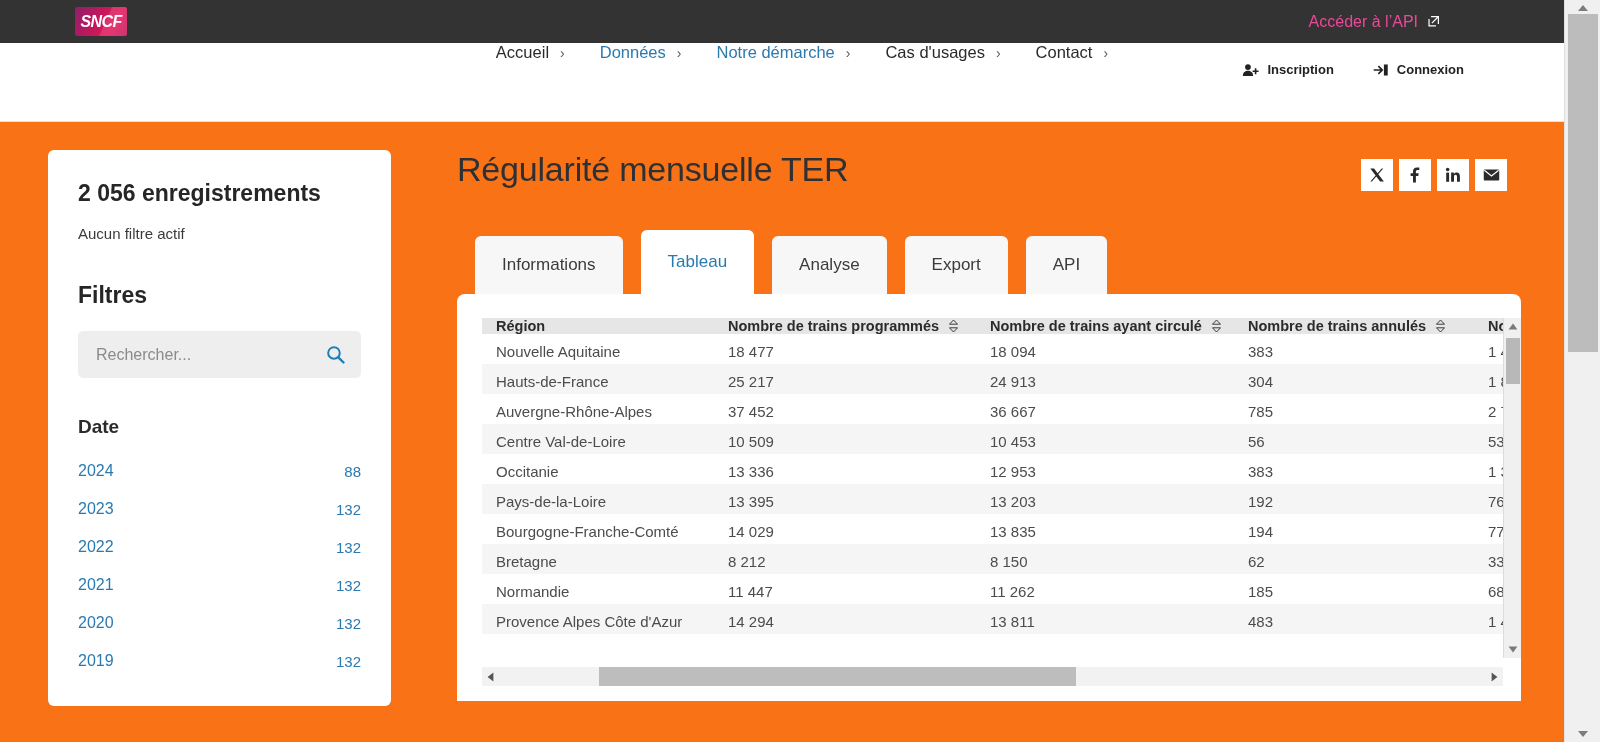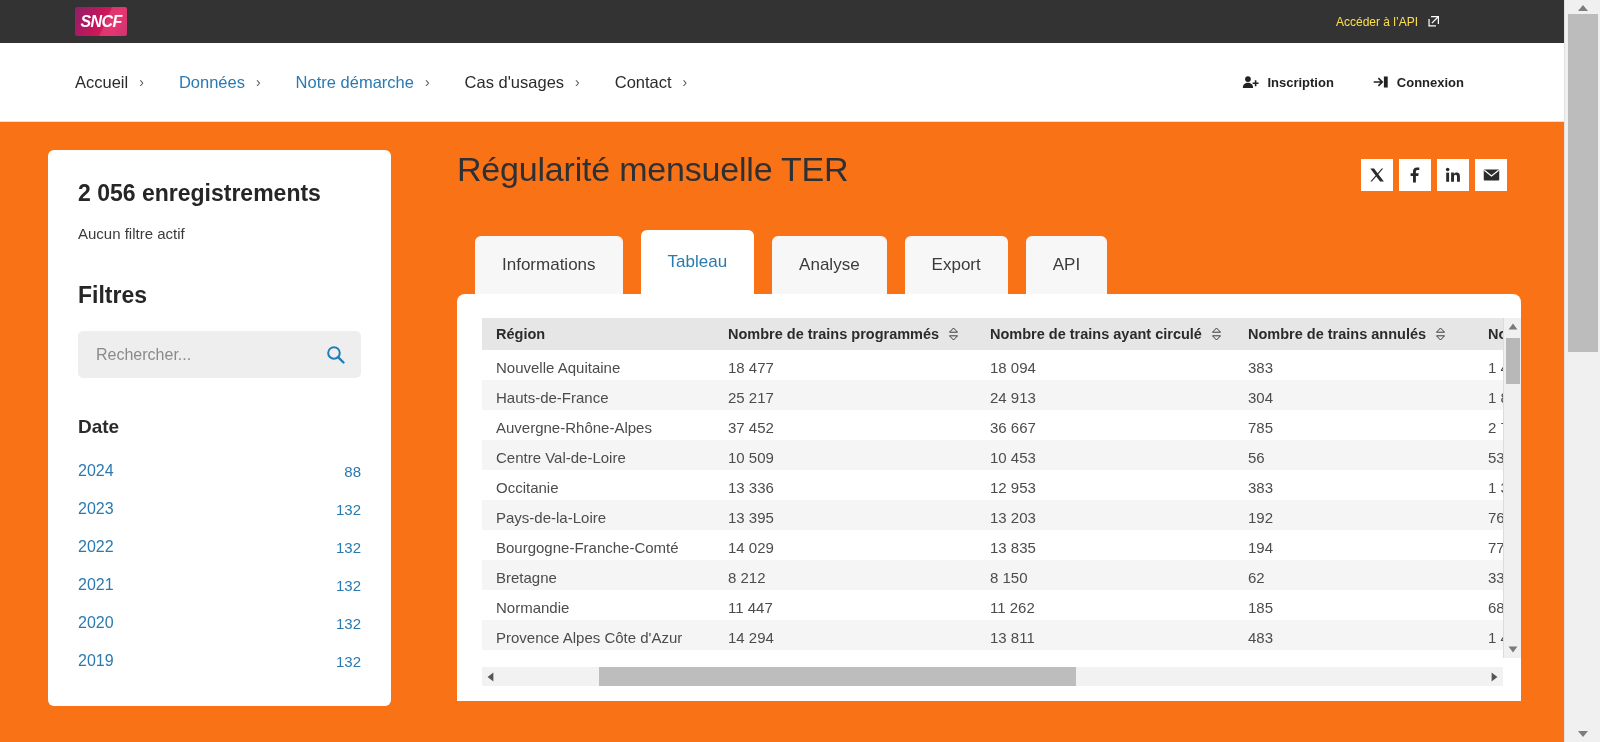--- a/index.html
+++ b/index.html
@@ -58,39 +58,40 @@
     color: #ffffff;
     font-size: 16px;
     font-weight: 700;
     font-style: italic;
     letter-spacing: -0.6px;
     z-index: 2;
     font-family: "Liberation Sans", sans-serif;
   }
   .topbar-spacer { flex: 1 1 auto; }
   .api-link {
-    color: #fde047;
-    font-size: 12px;
+    color: #ec4899;
+    font-size: 16px;
     display: flex;
     align-items: center;
     gap: 9px;
     cursor: pointer;
     white-space: nowrap;
     margin-right: 96px;
   }
   .ext-icon { display: inline-block; width: 13px; height: 13px; }
 
   
   .navbar {
     height: 79px;
     background: #ffffff;
     border-bottom: 1px solid #e3e3e3;
     display: flex;
     align-items: center;
     padding: 0;
+    flex-direction: column;
   }
   .nav-left { display: flex; align-items: center; margin-left: 75px; gap: 0; }
   .nav-item {
     display: flex; align-items: center;
     font-size: 16.5px;
     color: #2b2b2b;
     margin-right: 35px;
     cursor: pointer;
     white-space: nowrap;
   }
@@ -256,21 +257,21 @@
     table-layout: fixed;
     width: 1320px;
     font-size: 15px;
   }
   table.data th {
     background: #e6e6e6;
     text-align: left;
     font-weight: 700;
     color: #2b2b2b;
     font-size: 14.5px;
-    height: 32px;
+    height: 16px;
     padding: 0 10px 0 14px;
     white-space: nowrap;
     cursor: pointer;
   }
   table.data th .th-inner { display: flex; align-items: center; gap: 9px; }
   table.data td {
     color: #4c4c4c;
     height: 30px;
     padding: 4px 10px 0 14px;
     white-space: nowrap;

